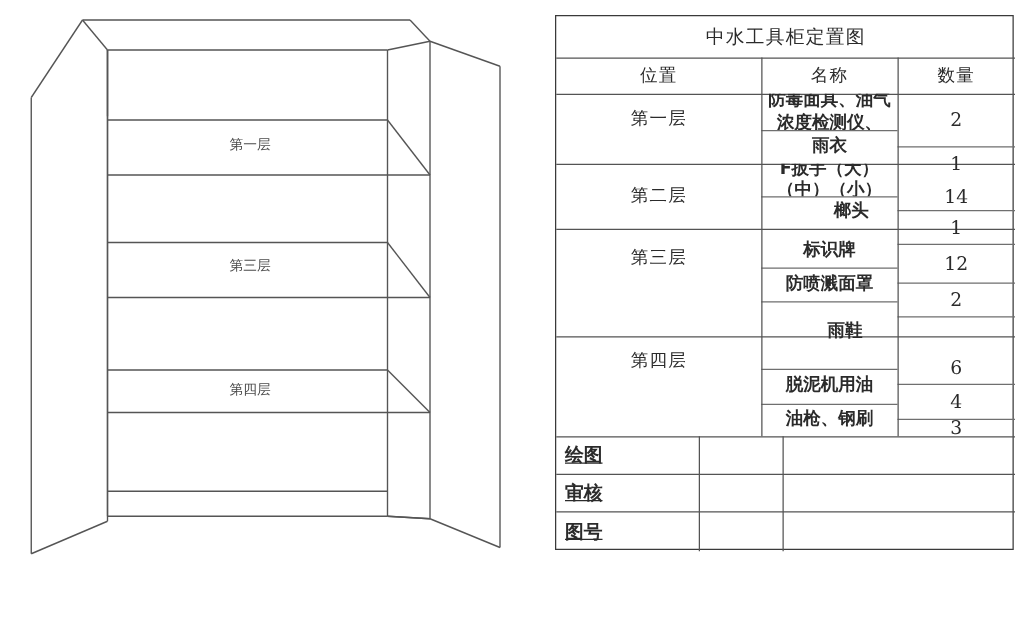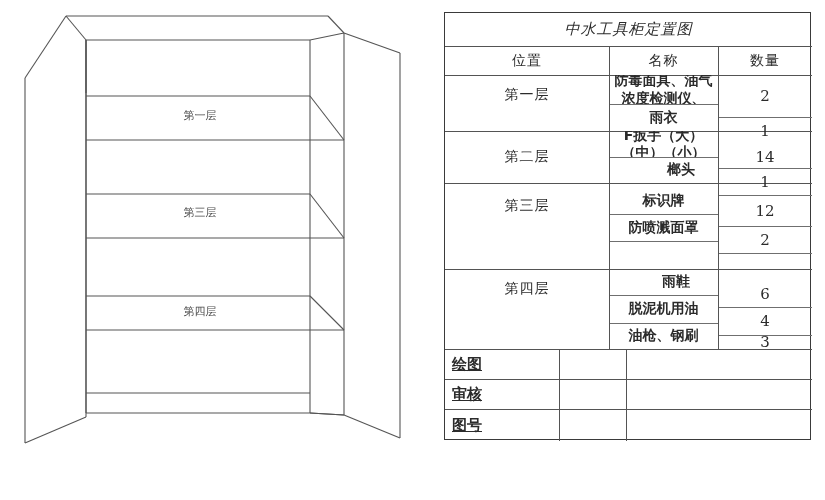--- a/index.html
+++ b/index.html
@@ -138,21 +138,21 @@
       <div class="ln lnh" style="left:273px;top:240px;width:94px;"></div>
       <div class="ln lnh" style="left:273px;top:294px;width:94px;"></div>
       <div class="ln lnh" style="left:273px;top:322px;width:94px;"></div>
 
       <div class="ln lnv2" style="left:164px;top:33px;height:303px;"></div>
       <div class="ln lnv2" style="left:273px;top:33px;height:303px;"></div>
 
       <div class="ln lnv2" style="left:114px;top:336px;height:92px;"></div>
       <div class="ln lnv2" style="left:181px;top:336px;height:92px;"></div>
 
-      <div class="cell t-title" style="left:0;top:0;width:367px;height:33px;font-style:italic;">中水工具柜定置图</div>
+      <div class="cell t-title" style="left:0;top:0;width:367px;height:33px;">中水工具柜定置图</div>
 
       <div class="cell t-head" style="left:0;top:33px;width:164px;height:29px;">位置</div>
       <div class="cell t-head" style="left:164px;top:33px;width:109px;height:29px;">名称</div>
       <div class="cell t-head" style="left:273px;top:33px;width:94px;height:29px;text-align:right;">数量</div>
 
       <div class="cell t-layer" style="left:0;top:62px;width:164px;height:40px;">第一层</div>
       <div class="cell t-name" style="left:164px;top:62px;width:109px;height:29px;">防毒面具、油气浓度检测仪、</div>
       <div class="cell t-qty" style="left:273px;top:62px;width:94px;height:42px;">2</div>
       <div class="cell t-name" style="left:164px;top:91px;width:109px;height:27px;">雨衣</div>
       <div class="cell t-qty" style="left:273px;top:104px;width:94px;height:28px;">1</div>
@@ -165,21 +165,21 @@
 
       <div class="cell t-layer" style="left:0;top:170px;width:164px;height:46px;">第三层</div>
       <div class="cell t-name" style="left:164px;top:175px;width:109px;height:26px;">标识牌</div>
       <div class="cell t-qty" style="left:273px;top:182px;width:94px;height:31px;">12</div>
       <div class="cell t-name" style="left:164px;top:201px;width:109px;height:27px;">防喷溅面罩</div>
       <div class="cell t-qty" style="left:273px;top:213px;width:94px;height:27px;">2</div>
       <div class="cell t-name" style="left:164px;top:228px;width:109px;height:28px;"></div>
       <div class="cell t-qty" style="left:273px;top:240px;width:94px;height:16px;"></div>
 
       <div class="cell t-layer" style="left:0;top:256px;width:164px;height:40px;">第四层</div>
-      <div class="cell t-name" style="left:164px;top:256px;width:109px;height:26px;padding-left:28px;">雨鞋</div>
+      <div class="cell t-name" style="left:164px;top:240px;width:109px;height:26px;padding-left:28px;">雨鞋</div>
       <div class="cell t-qty" style="left:273px;top:267px;width:94px;height:27px;">6</div>
       <div class="cell t-name" style="left:164px;top:282px;width:109px;height:28px;">脱泥机用油</div>
       <div class="cell t-qty" style="left:273px;top:294px;width:94px;height:28px;">4</div>
       <div class="cell t-name" style="left:164px;top:310px;width:109px;height:26px;">油枪、钢刷</div>
       <div class="cell t-qty" style="left:273px;top:322px;width:94px;height:14px;">3</div>
 
       <div class="cell t-blk-label" style="left:0;top:336px;width:114px;height:30px;">绘图</div>
       <div class="cell" style="left:114px;top:336px;width:67px;height:30px;"></div>
 
       <div class="cell t-blk-label" style="left:0;top:366px;width:114px;height:30px;">审核</div>

